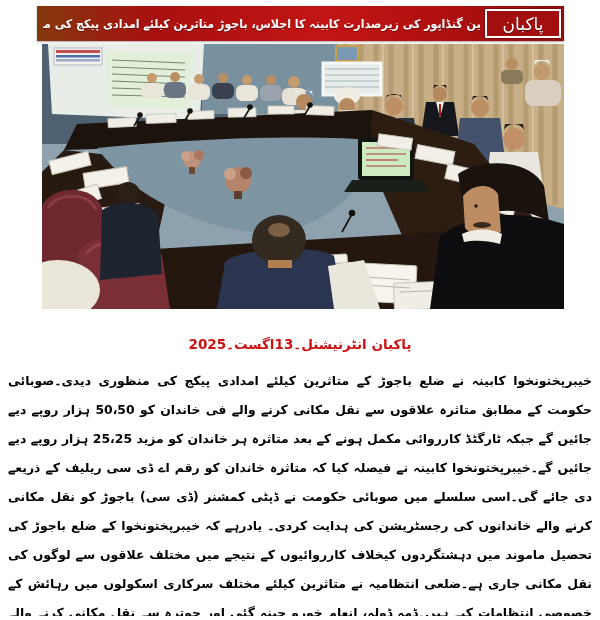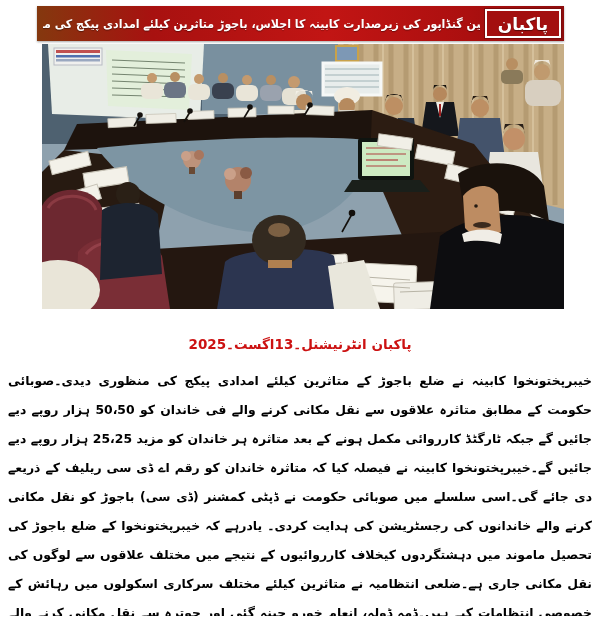--- a/index.html
+++ b/index.html
@@ -21,21 +21,21 @@
     display:flex;align-items:center;justify-content:center;
     color:#ffffff;font-weight:bold;font-size:12px;
     white-space:nowrap;overflow:hidden;direction:rtl;
     text-shadow:0 1px 1px rgba(0,0,0,.4);
   }
   .banner .headline>span{display:inline-block;transform:scaleX(.92);}
   .brand-box{
     position:absolute;left:auto;right:3px;top:3px;bottom:3px;width:72px;
     background:#a30f0f;border:2px solid #ffffff;outline:1px solid #7c0b0b;
     display:flex;align-items:center;justify-content:center;
-    color:#fff;font-weight:bold;font-size:17px;direction:rtl;
+    color:#fff;font-weight:normal;font-size:17px;direction:rtl;
     text-shadow:0 1px 1px rgba(0,0,0,.45);
   }
 
   
   .photo{
     position:absolute;left:42px;top:44px;width:522px;height:265px;margin:0;
     overflow:hidden;background:#8ea1ae;
   }
   .photo svg{display:block;width:100%;height:100%;}
 

